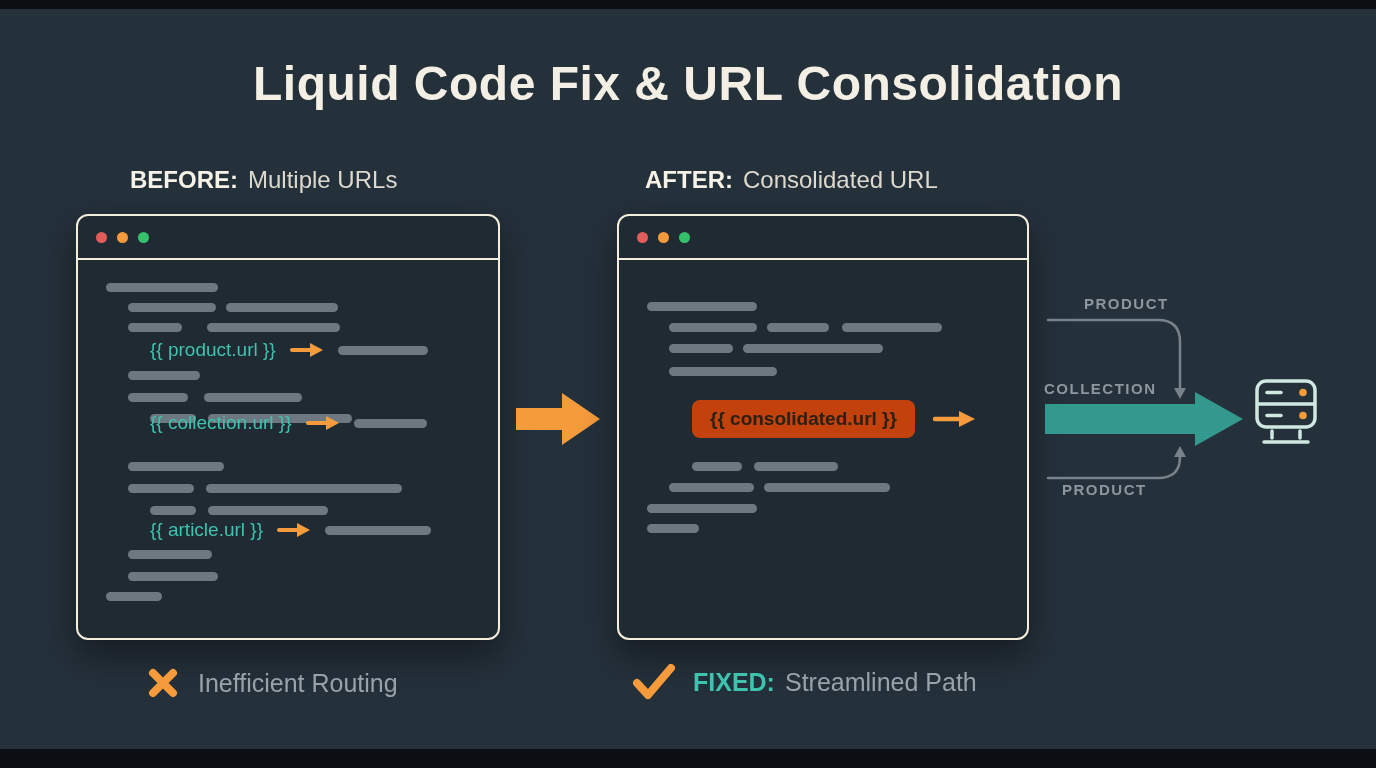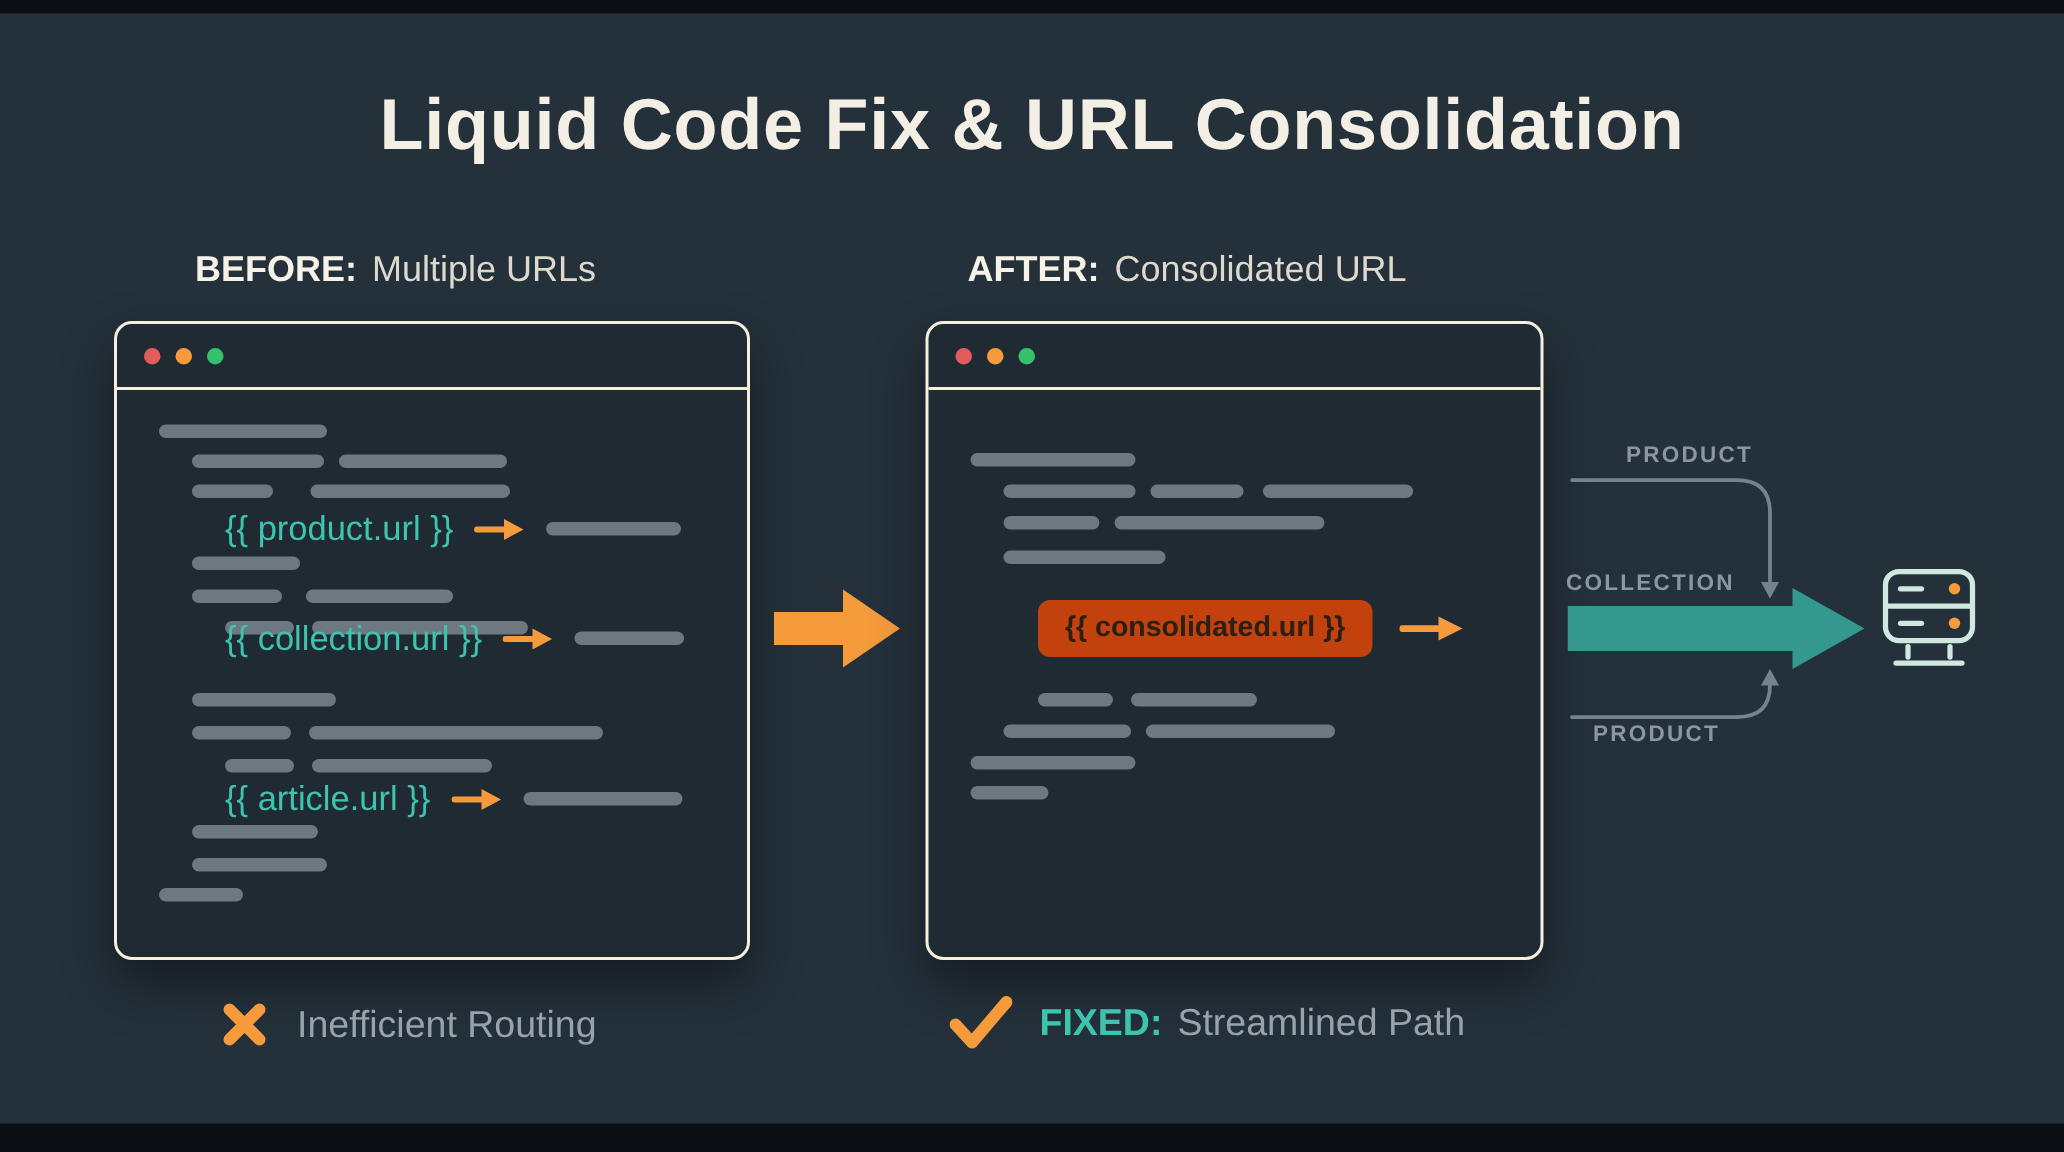--- a/index.html
+++ b/index.html
@@ -25,21 +25,21 @@
   .titlebar{
     height:44px; border-bottom:2.5px solid #f4eedd;
     display:flex; align-items:center; gap:10px; padding-left:18px;
   }
   .dot{ width:11px; height:11px; border-radius:50%; }
   .dot.red{ background:#e25c5c; } .dot.amber{ background:#f59b3c; } .dot.green{ background:#35c16b; }
   .wbody{ position:relative; height:calc(100% - 44px); }
   .bar{ position:absolute; height:9px; border-radius:5px; background:#6d7881; }
   .bar.inline{ position:static; flex:none; }
   .codeline{ position:absolute; display:flex; align-items:center; gap:14px; }
-  .code{ color:#3ec3af; font-size:23px; white-space:nowrap; }
+  .code{ color:#3ec3af; font-size:19px; white-space:nowrap; }
   .consol-row{ position:absolute; display:flex; align-items:center; gap:18px; }
   .consol-box{
     background:#c2410c; color:#2b2014; font-size:19px; font-weight:700;
     padding:8px 18px; border-radius:8px; white-space:nowrap;
   }
   .route-label{
     position:absolute; color:#8d969e; font-size:15px; font-weight:600;
     letter-spacing:1.5px; white-space:nowrap;
   }
   .caption{ position:absolute; display:flex; align-items:center; gap:18px;

